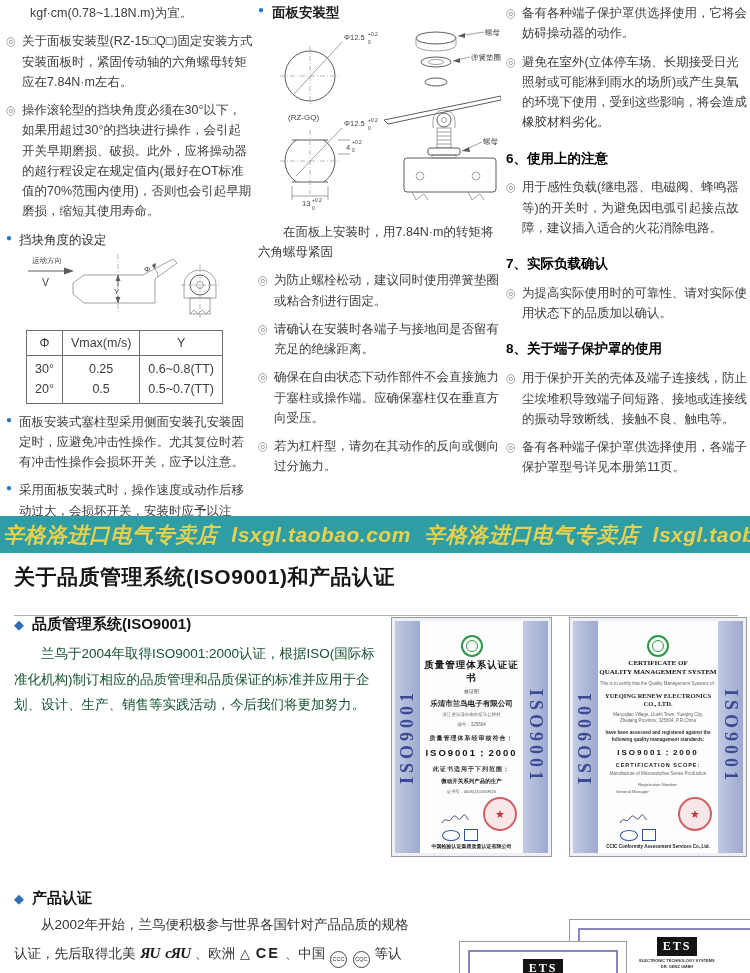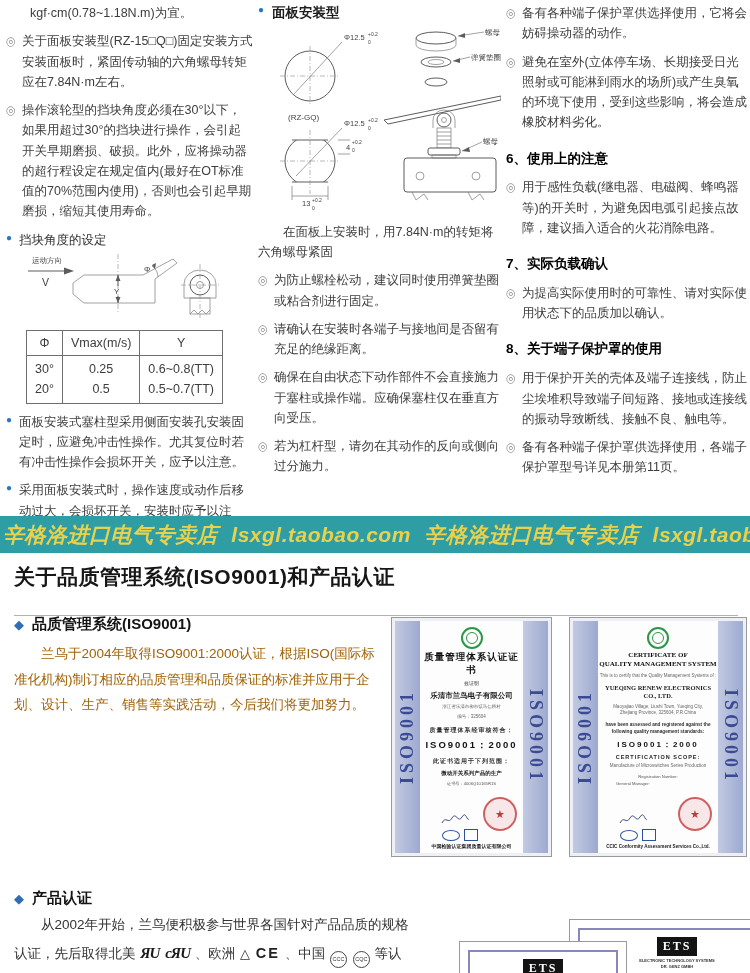--- a/index.html
+++ b/index.html
@@ -50,42 +50,42 @@
     color:#e8d14c;padding-left:3px;word-spacing:7px;letter-spacing:0.5px;}
   
   .section2{position:absolute;left:0;top:553px;width:750px;height:420px;background:#fff;z-index:4;}
   .h1{margin:10px 12px 0 14px;font-size:21px;font-weight:bold;color:#161616;
     padding-bottom:24px;border-bottom:1px solid #b3b3b3;letter-spacing:0.5px;}
   .subhead{position:absolute;left:14px;font-size:15px;font-weight:bold;color:#141414;}
   .subhead .diamond{color:#2f6db5;font-size:13px;margin-right:8px;}
   .qms-sub{top:62px;}
   .prod-sub{top:336px;text-align:center;}
   .para{position:absolute;left:14px;top:88px;width:366px;font-size:13.5px;line-height:1.9;
-    text-indent:2em;color:#a16207;}
+    text-indent:2em;color:#14532d;}
   .prod-para{position:absolute;left:14px;top:358px;width:402px;font-size:13.5px;line-height:2.0;
     text-indent:2em;color:#333;}
   .mark-ul{font-family:"Liberation Serif","DejaVu Serif",serif;font-weight:bold;font-style:italic;
     font-size:15px;color:#1a1a1a;letter-spacing:-1px;margin:0 1px;}
   .mark-tri{font-size:13px;color:#333;margin:0 1px;}
   .mark-ce{font-weight:bold;font-size:14.5px;letter-spacing:2px;color:#222;margin:0 1px;}
   .badge-round{display:inline-block;width:15px;height:15px;border:1px solid #444;border-radius:50%;
     font-size:5.5px;line-height:15px;text-align:center;vertical-align:-3px;color:#333;margin:0 1px;
     text-indent:0;}
   
   .cert{position:absolute;top:64px;height:240px;background:#eef0f6;border:1px solid #9a9a9a;
     padding:3px;box-sizing:border-box;}
   .cert1{left:391px;width:161px;}
   .cert2{left:569px;width:178px;}
   .cert-inner{position:relative;width:100%;height:100%;background:#fdfdfe;display:flex;}
   .iso-bar{width:25px;background:linear-gradient(90deg,#c2cae2,#9da9cf);display:flex;
     align-items:center;justify-content:center;flex:none;}
   .iso-text{writing-mode:vertical-rl;font-family:"Liberation Serif","DejaVu Serif",serif;
     font-weight:bold;font-size:18px;letter-spacing:4px;color:#3b4a94;}
   .iso-bar.l .iso-text{transform:rotate(180deg);}
-  .cert-body{flex:1;position:relative;text-align:center;padding-top:5px;}
+  .cert-body{flex:1;position:relative;text-align:center;padding-top:13px;}
   .ccic{width:18px;height:18px;border:2px solid #2e9648;border-radius:50%;margin:1px auto 2px;position:relative;}
   .ccic::after{content:"";position:absolute;inset:3px;border:1.5px solid #2e9648;border-radius:50%;}
   .ct-title{font-size:9.5px;font-weight:bold;color:#101010;letter-spacing:1px;margin-top:2px;}
   .ct-title-en{font-size:7px;font-weight:bold;color:#101010;font-family:"Liberation Serif","DejaVu Serif",serif;line-height:1.35;}
   .ct-sub{font-size:5px;color:#333;margin-top:3px;}
   .ct-co{font-size:7.5px;font-weight:bold;color:#1c1c1c;margin-top:5px;}
   .ct-co-en{font-size:6.5px;font-weight:bold;color:#1c1c1c;margin-top:4px;font-family:"Liberation Serif","DejaVu Serif",serif;line-height:1.3;}
   .ct-addr{font-size:4.5px;color:#666;margin-top:3px;line-height:1.5;}
   .ct-line{font-size:6px;font-weight:bold;color:#2e2e2e;margin-top:5px;letter-spacing:1px;}
   .ct-line-en{font-size:4.7px;font-weight:bold;color:#2e2e2e;margin-top:4px;line-height:1.5;}

